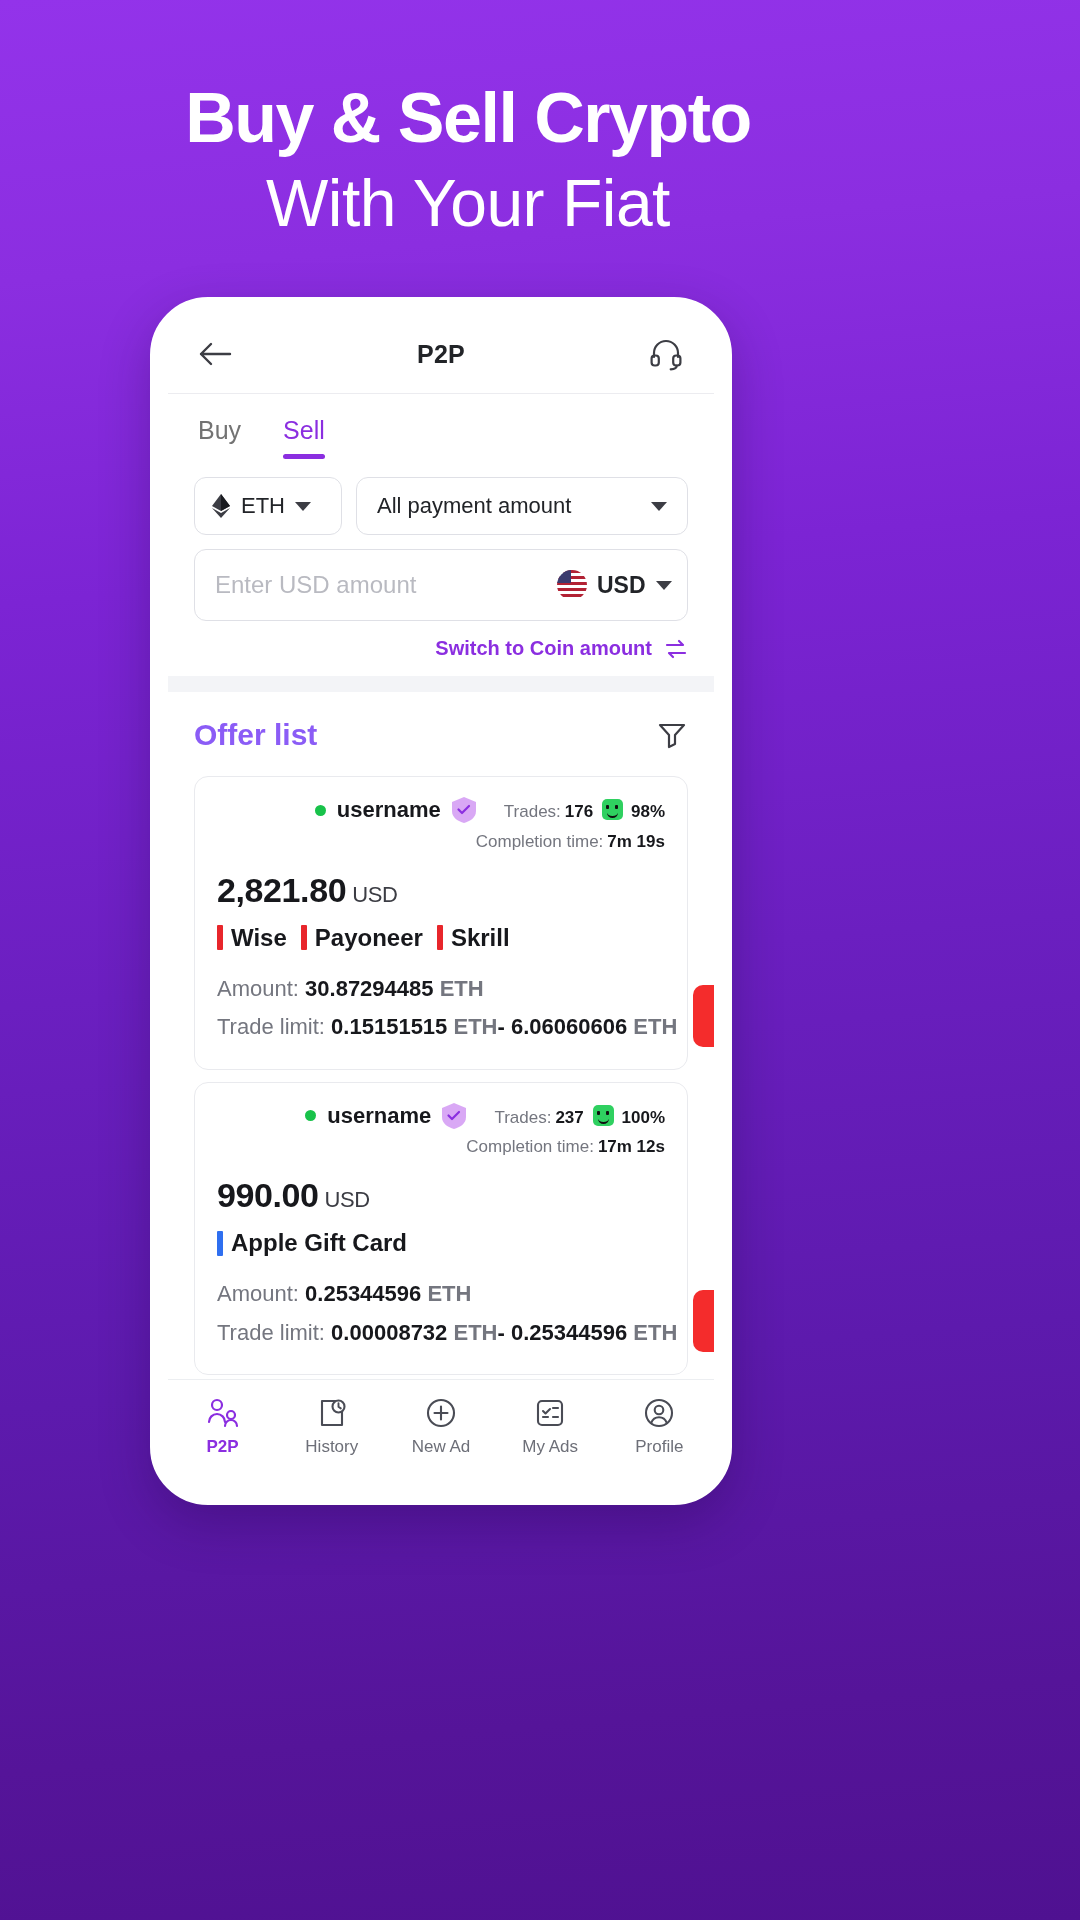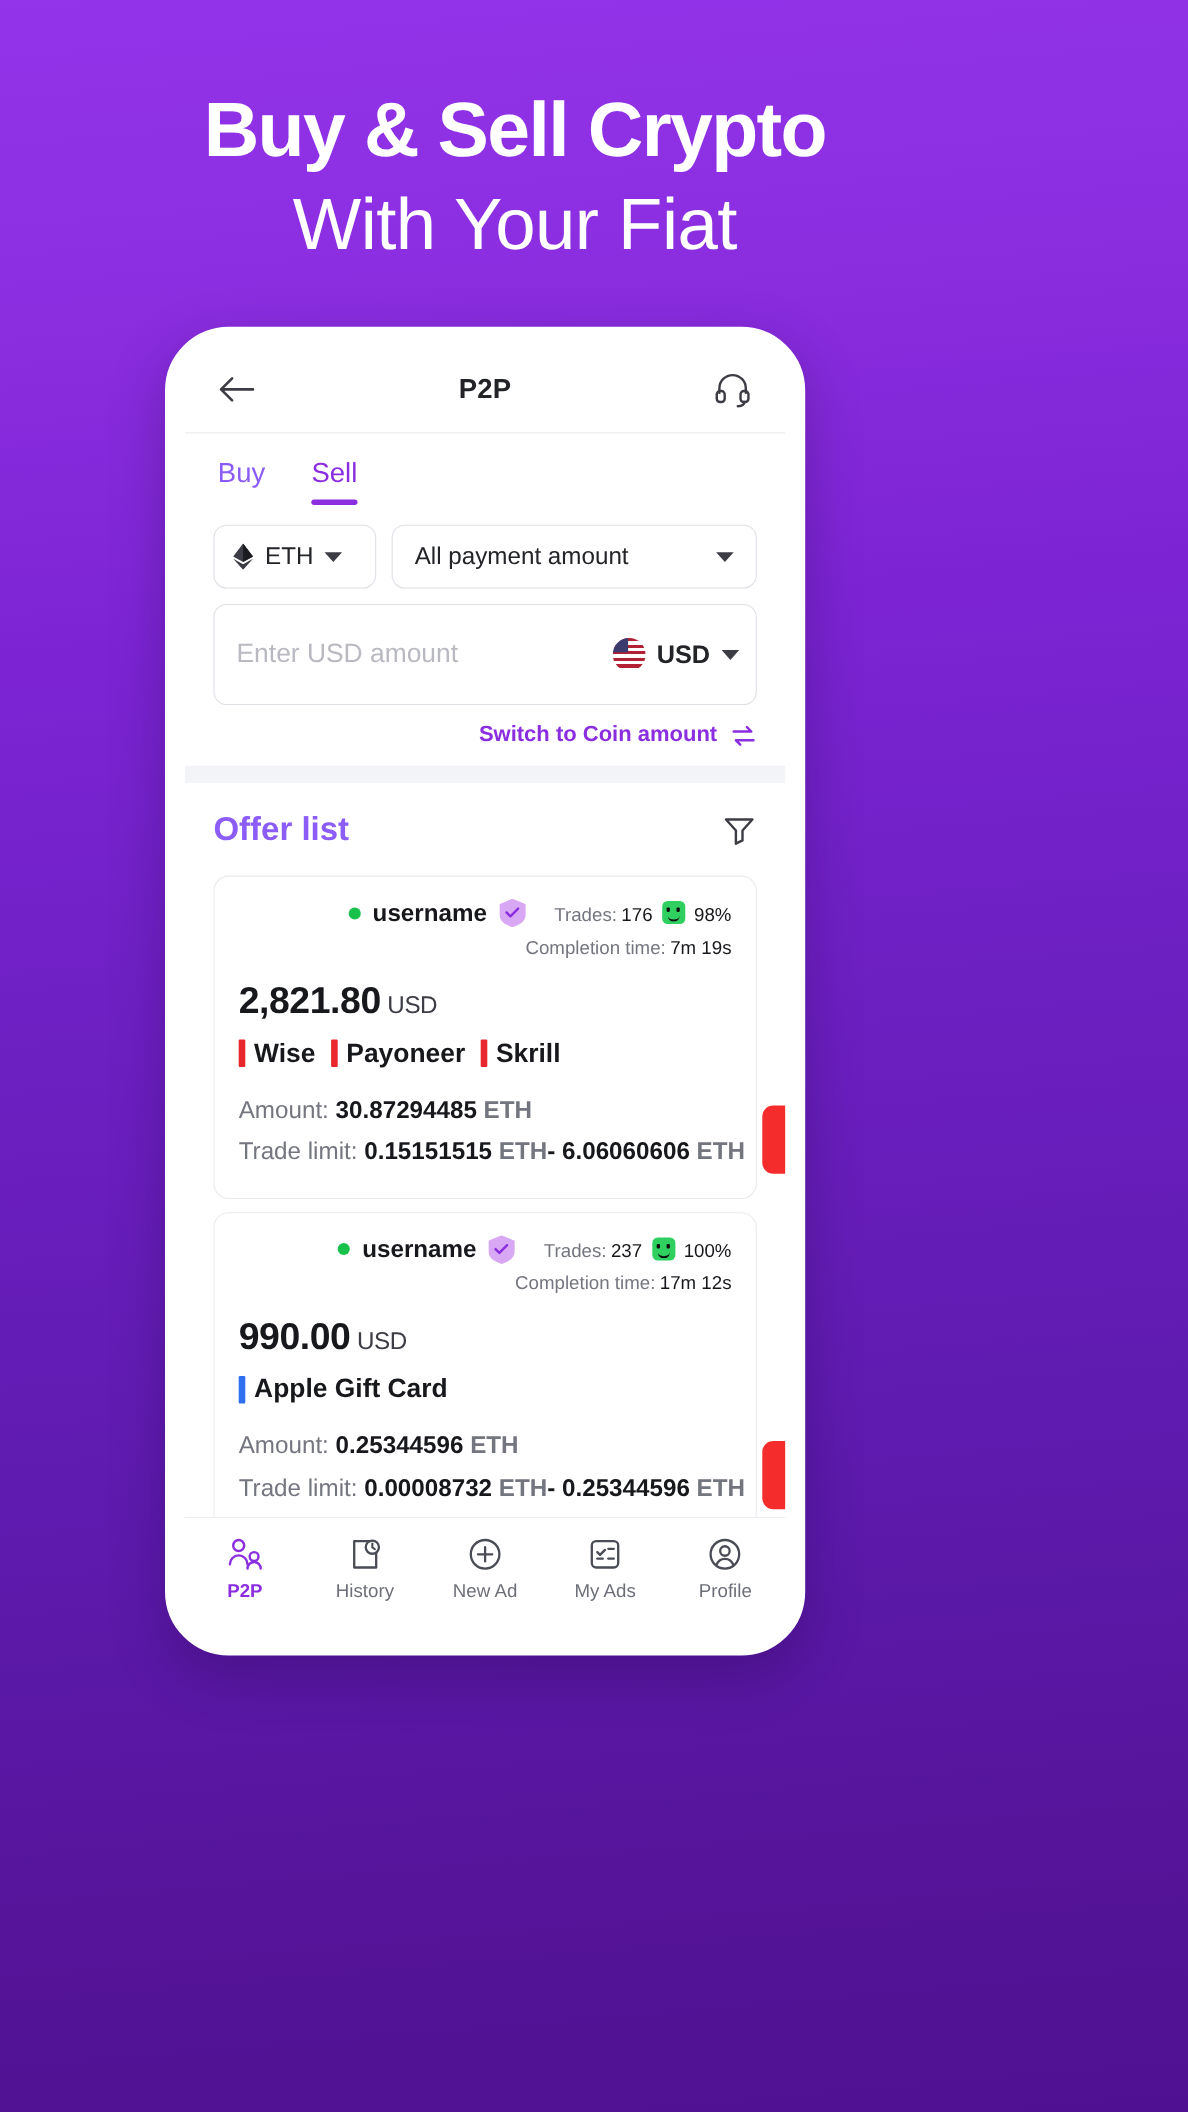--- a/index.html
+++ b/index.html
@@ -71,41 +71,41 @@
   .support-icon { margin-left: auto; width: 40px; height: 40px; display:flex; align-items:center; justify-content:center; cursor:pointer; }
 
   
   .tabs {
     display: flex; gap: 42px; padding: 0 30px;
     border-top: 1px solid #ececf0;
     flex: none;
     height: 74px;
     align-items: center;
   }
-  .tab { font-size: 25px; color: #8b5cf6; position: relative; height: 100%; display:flex; align-items:center; cursor:pointer; }
+  .tab { font-size: 25px; color: #737373; position: relative; height: 100%; display:flex; align-items:center; cursor:pointer; }
   .tab.active { color: #8b2ee0; }
   .tab.active::after {
     content: ""; position: absolute; bottom: 8px; left: 0; right: 0;
     height: 5px; background: #8b2ee0; border-radius: 3px;
   }
 
   
   .form { padding: 10px 26px 0 26px; flex: none; }
   .row1 { display: flex; gap: 14px; }
   .select-box {
     border: 1px solid #dfe0e6; border-radius: 12px; height: 58px;
     display: flex; align-items: center; gap: 10px; padding: 0 16px;
     font-size: 22px; color: #222428; background: #fff; cursor: pointer;
   }
   .coin-select { width: 148px; }
   .pay-select { flex: 1; justify-content: space-between; padding: 0 20px; }
   .caret { width:0;height:0;border-left:8px solid transparent;border-right:8px solid transparent;border-top:9px solid #3c3d44; }
 
   .amount-row {
-    margin-top: 14px; border: 1px solid #dfe0e6; border-radius: 12px; height: 92px;
+    margin-top: 14px; border: 1px solid #dfe0e6; border-radius: 12px; height: 72px;
     display: flex; align-items: center; padding: 16px 20px;
   }
   .amount-input {
     flex: 1; border: none; outline: none; font-size: 24px; color: #222428;
     font-family: "Liberation Sans", sans-serif; background: transparent;
   }
   .amount-input::placeholder { color: #b9bac1; }
   .divider-v { width: 2px; height: 34px; background: #d8d9df; margin: 0 16px; }
   .fiat-select { display:flex; align-items:center; gap:10px; cursor:pointer; }
   .flag { width: 30px; height: 30px; border-radius: 50%; overflow: hidden; position: relative; background: #ffffff; flex:none; }
@@ -129,21 +129,21 @@
     padding: 20px 22px 22px 22px; background: #fff;
   }
   .card-top { display: flex; justify-content: flex-end; align-items: flex-start; }
   .user-wrap { display: flex; align-items: center; gap: 11px; }
   .dot { width: 11px; height: 11px; border-radius: 50%; background: #18c24a; flex:none; }
   .username { font-size: 22px; font-weight: 700; color: #17181c; }
   .verify-badge { width: 24px; height: 26px; position: relative; flex:none; }
 
   .stats { text-align: right; }
   .stat-line { font-size: 17px; color: #74767f; line-height: 1.75; white-space: nowrap; }
-  .stat-line b { color: #17181c; font-weight: 400; margin-left: 4px; }
+  .stat-line b { color: #17181c; font-weight: 700; margin-left: 4px; }
   .smiley { display:inline-block; width:21px; height:21px; border-radius:5px; background:#2fd060; position:relative; vertical-align:-3px; margin: 0 4px; }
   .smiley::before { content:""; position:absolute; left:4px; top:6px; width:3px; height:4px; background:#0f0f0f; border-radius:1px; box-shadow: 9px 0 0 #0f0f0f; }
   .smiley::after { content:""; position:absolute; left:5px; top:12px; width:11px; height:5px; border-bottom:2.5px solid #0f0f0f; border-radius:0 0 9px 9px; }
 
   .price { margin-top: 14px; font-size: 34px; font-weight: 700; color: #17181c; letter-spacing: -0.4px; }
   .price span.cur { font-size: 22px; font-weight: 400; color: #3c3d44; margin-left: 6px; }
 
   .methods { margin-top: 14px; display: flex; gap: 14px; flex-wrap: wrap; }
   .method { display: flex; align-items: center; gap: 8px; font-size: 24px; font-weight: 700; color: #17181c; }
   .mbar { width: 6px; height: 25px; border-radius: 1px; flex:none; }

